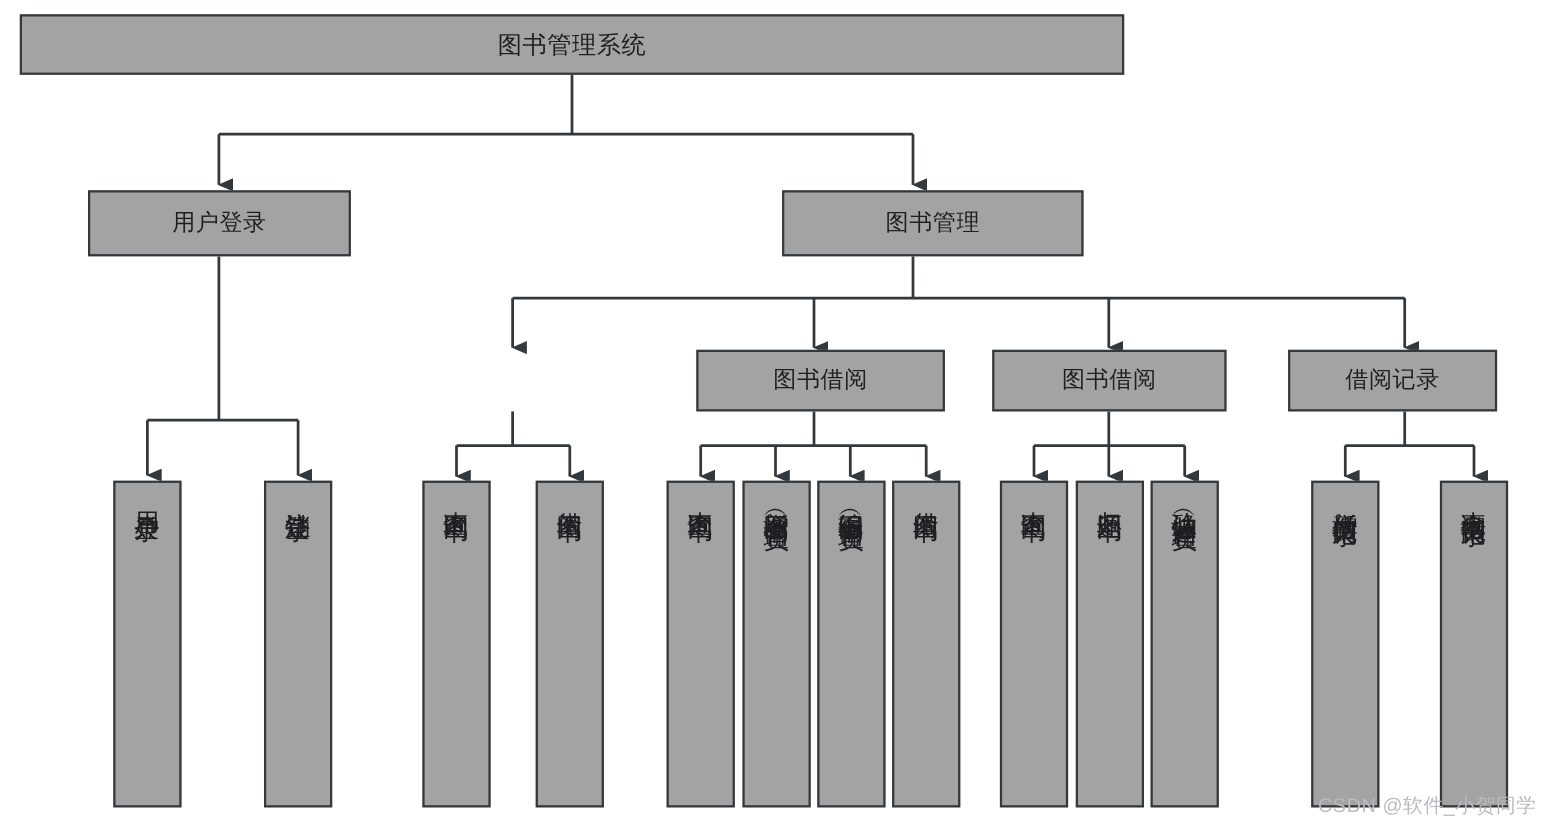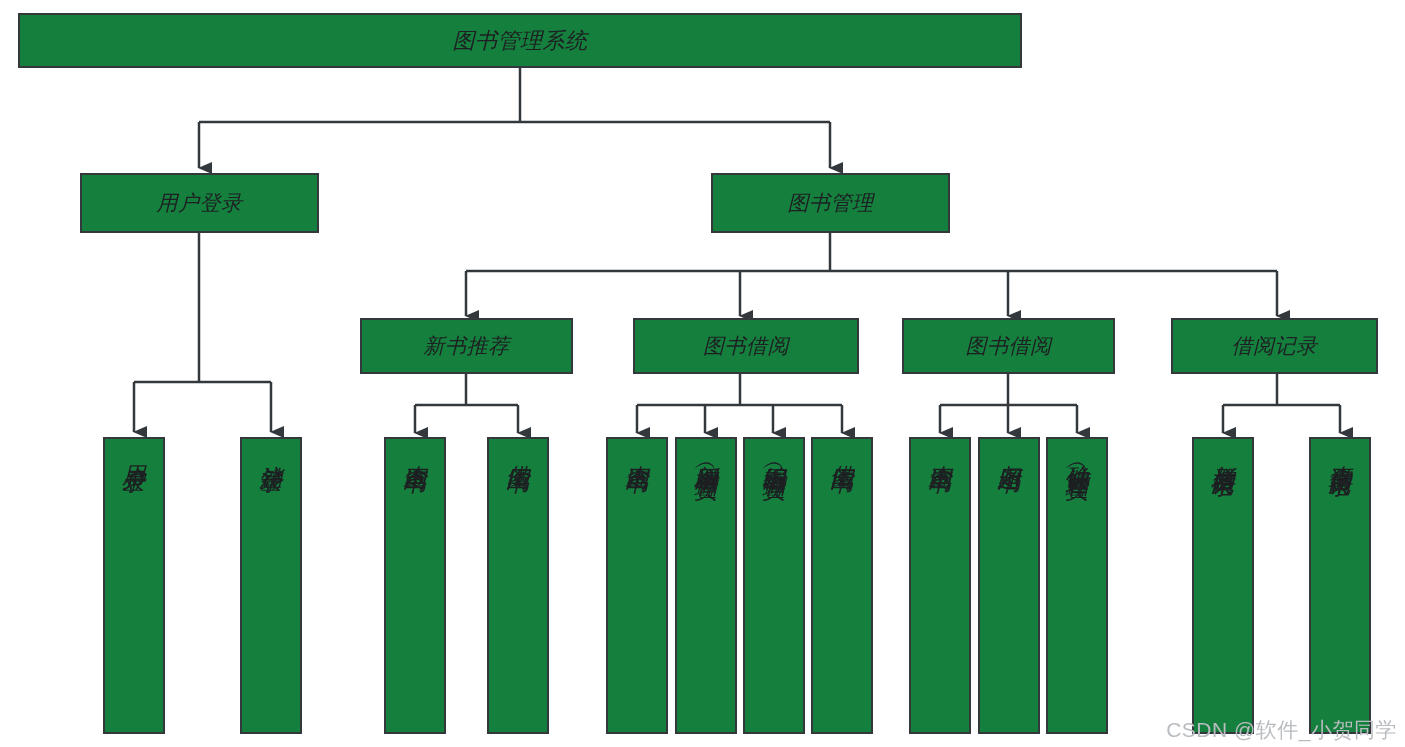--- a/index.html
+++ b/index.html
@@ -22,28 +22,27 @@
     position: absolute;
     left: 0;
     top: 0;
     width: 1405px;
     height: 747px;
     pointer-events: none;
   }
   .node {
     position: absolute;
     box-sizing: border-box;
-    background: #15803d;
+    background: #a3a3a3;
     border: 2.5px solid #33383d;
     display: flex;
     align-items: center;
     justify-content: center;
     color: #1d1f22;
     z-index: 2;
-    font-style: italic;
   }
   .node-label {
     display: block;
     text-align: center;
     line-height: 1.18;
     letter-spacing: 0.5px;
   }
   
   .node.horiz .node-label {
     font-size: 21px;
@@ -62,21 +61,21 @@
     text-orientation: upright;
     font-size: 23px;
     line-height: 1.05;
     letter-spacing: 2px;
     white-space: nowrap;
   }
   .watermark {
     position: absolute;
     right: 8px;
     bottom: 3px;
-    font-size: 21px;
+    font-size: 18px;
     color: #b9bcc0;
     letter-spacing: 0.5px;
     z-index: 3;
     user-select: none;
   }
 </style>
 </head>
 <body>
 
 <div id="canvas">
@@ -134,37 +133,34 @@
   </svg>
 
   <div class="node horiz root" style="left:18px; top:13px; width:1004px; height:55px;">
     <span class="node-label">图书管理系统</span>
   </div>
 
   <div class="node horiz" style="left:80px; top:173px; width:239px; height:60px;">
     <span class="node-label">用户登录</span>
   </div>
 
-  <div class="node horiz" style="left:711px; top:173px; width:239px; height:60px;justify-content:center;">
+  <div class="node horiz" style="left:711px; top:173px; width:274px; height:60px;justify-content:center;">
     <span class="node-label">图书管理</span>
   </div>
 
-  <div class="node horiz" style="left:360px; top:318px; width:213px; height:56px;">
-    <span class="node-label">新书推荐</span>
-  </div>
 
   <div class="node horiz" style="left:633px; top:318px; width:226px; height:56px;">
     <span class="node-label">图书借阅</span>
   </div>
 
   <div class="node horiz" style="left:902px; top:318px; width:213px; height:56px;">
     <span class="node-label">图书借阅</span>
   </div>
 
-  <div class="node horiz" style="left:1171px; top:318px; width:207px; height:56px;">
+  <div class="node horiz" style="left:1171px; top:318px; width:190px; height:56px;">
     <span class="node-label">借阅记录</span>
   </div>
 
   <div class="node vert" style="left:103px; top:437px; width:62px; height:297px;">
     <span class="node-label">用户登录</span>
   </div>
 
   <div class="node vert" style="left:240px; top:437px; width:62px; height:297px;">
     <span class="node-label">注销登录</span>
   </div>

